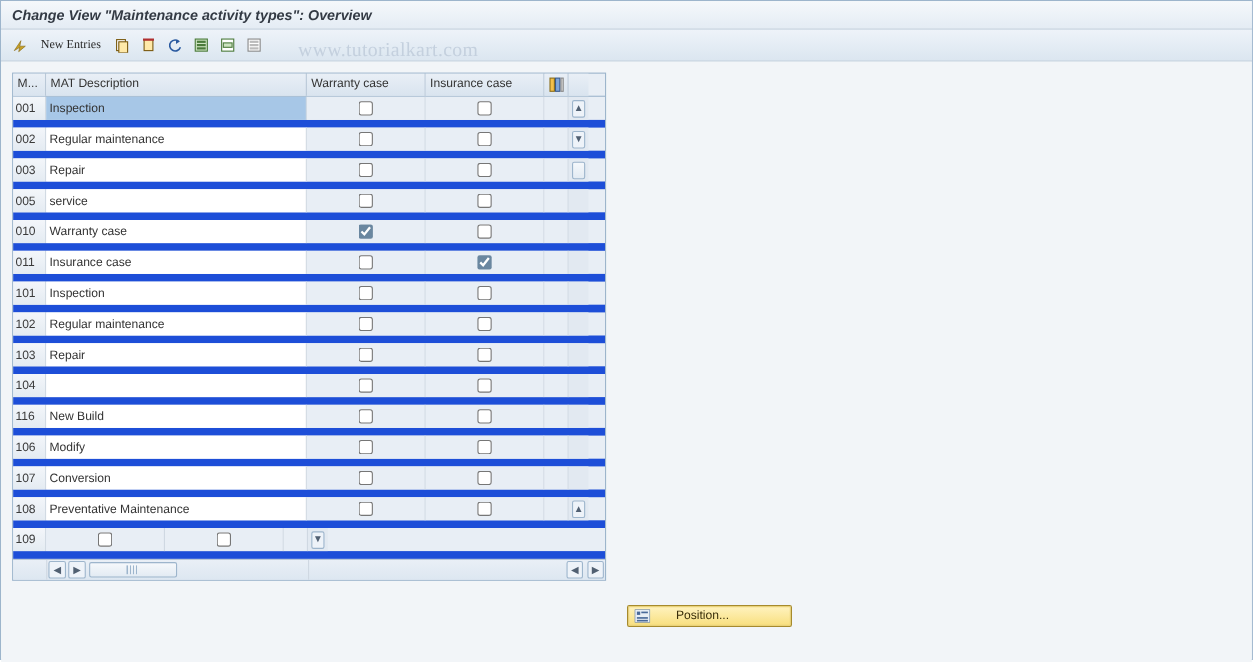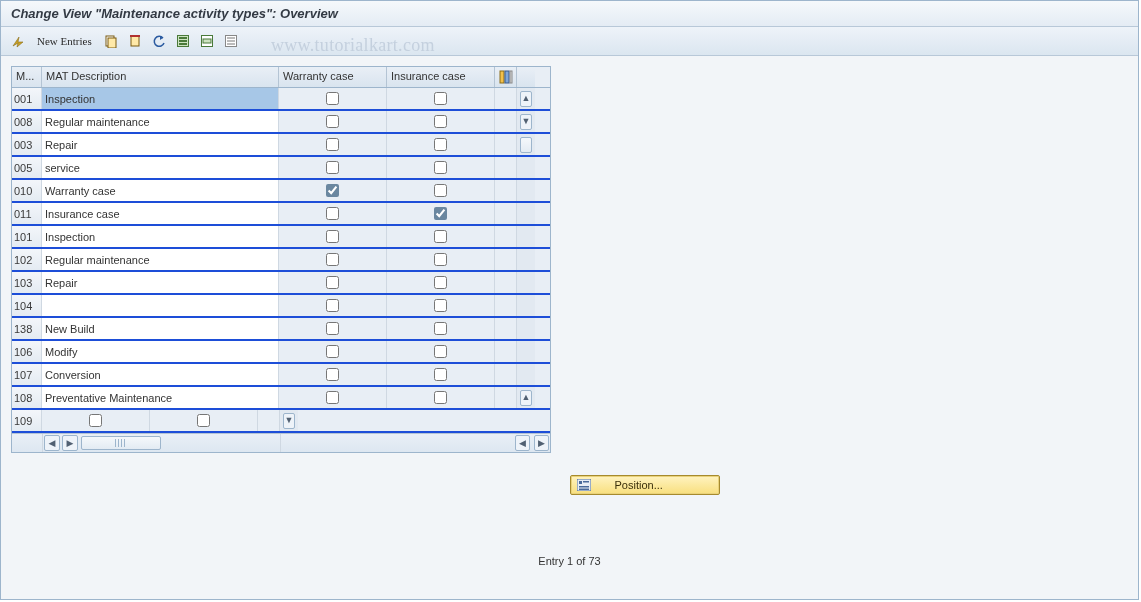--- a/index.html
+++ b/index.html
@@ -103,21 +103,21 @@
   .hcell.col-cfg, .hcell.col-vs {
     display:flex;align-items:center;justify-content:center;padding:0;
   }
   
   .grid-body {
     position: relative;
   }
   .row {
     display:flex;
     height:21px;
-    border-bottom:2px solid #1d4ed8;
+    border-bottom:7px solid #1d4ed8;
   }
   .cell {
     border-right:1px solid #cfd8e2;
     box-sizing:border-box;
     padding:3px 3px;
     background:#fff;
     font-size:11px;
     display:flex;
     align-items:center;
   }
@@ -292,21 +292,21 @@
             </div>
             <div class="cell ins">
               <input type="checkbox" style="">
             </div>
             <div class="cell pad"></div>
             <div class="cell vs">
               <div class="vsbtn">▲</div>
             </div>
           </div>
           <div class="row">
-            <div class="cell code">008</div>
+            <div class="cell code">002</div>
             <div class="cell desc">Regular maintenance</div>
             <div class="cell warr">
               <input type="checkbox" style="">
             </div>
             <div class="cell ins">
               <input type="checkbox" style="">
             </div>
             <div class="cell pad"></div>
             <div class="cell vs">
               <div class="vsbtn">▼</div>
@@ -404,21 +404,21 @@
             <div class="cell warr">
               <input type="checkbox" style="">
             </div>
             <div class="cell ins">
               <input type="checkbox" style="">
             </div>
             <div class="cell pad"></div>
             <div class="cell vs"></div>
           </div>
           <div class="row">
-            <div class="cell code">138</div>
+            <div class="cell code">116</div>
             <div class="cell desc">New Build</div>
             <div class="cell warr">
               <input type="checkbox" style="">
             </div>
             <div class="cell ins">
               <input type="checkbox" style="">
             </div>
             <div class="cell pad"></div>
             <div class="cell vs"></div>
           </div>

